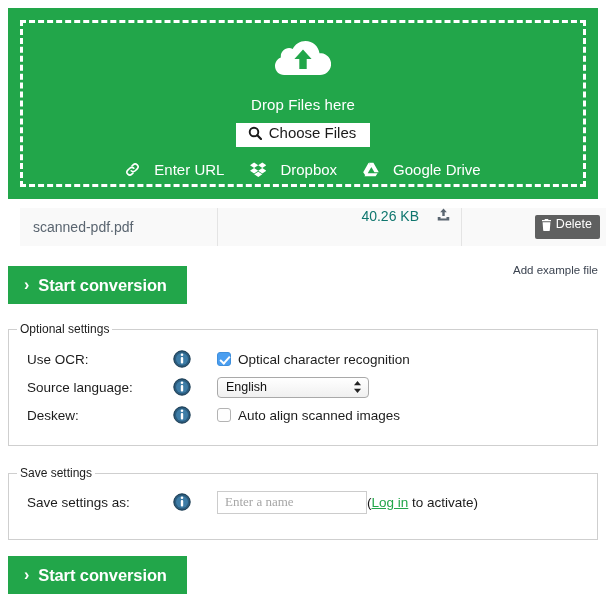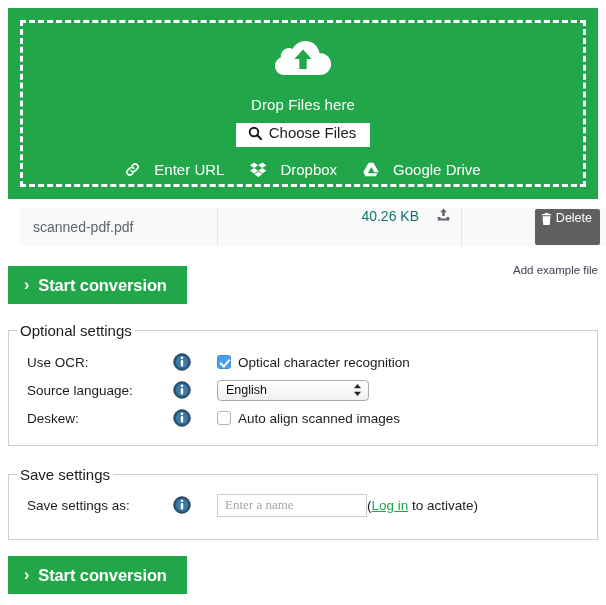--- a/index.html
+++ b/index.html
@@ -104,21 +104,21 @@
   }
   .file-action-cell {
     width: 148px;
     display: flex; align-items: center; justify-content: flex-end;
     padding-right: 10px;
   }
   .delete-btn {
     background: #5f6060;
     color: #ffffff;
     font-size: 12.5px;
-    padding: 3px 8px 19px 6px;
+    padding: 3px 8px 8px 6px;
     border: none;
     border-radius: 2px;
     display: inline-flex;
     align-items: center;
     gap: 4px;
     cursor: pointer;
     line-height: 1.1;
     font-family: "Liberation Sans", sans-serif;
   }
 
@@ -153,21 +153,21 @@
 
   
   fieldset.panel {
     position: absolute;
     border: 1px solid #cfcfcf;
     margin: 0;
     padding: 0;
     background: #fff;
   }
   fieldset.panel > legend {
-    font-size: 15px;
+    font-size: 12px;
     color: #1c1c1c;
     padding: 0 3px;
     margin-left: 8px;
   }
   #optional-panel { left: 8px; top: 322px; width: 590px; height: 124px; }
   #save-panel     { left: 8px; top: 466px; width: 590px; height: 74px; }
 
   .setting-row {
     display: flex;
     align-items: center;

